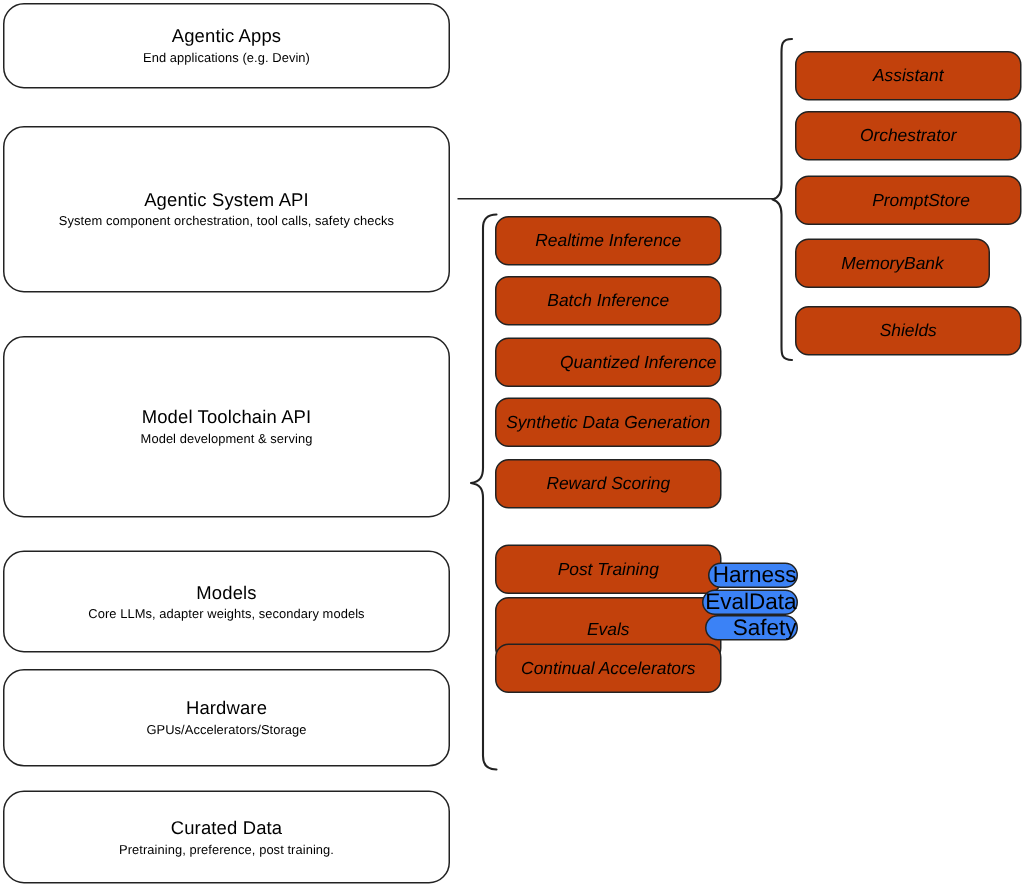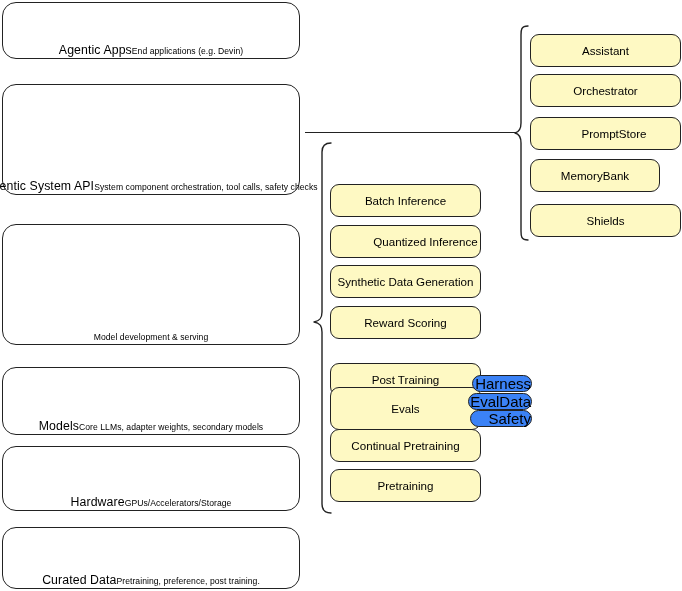--- a/index.html
+++ b/index.html
@@ -9,38 +9,38 @@
     color:#000000;
   }
   #stage{position:absolute;left:0;top:0;width:682px;height:591px;}
 
   
   .box{
     position:absolute;box-sizing:border-box;
     background:#ffffff;
     border:1.2px solid #222222;
     border-radius:12px;
-    display:flex;flex-direction:row;
-    align-items:flex-end;justify-content:center;
+    display:flex;flex-direction:column;
+    align-items:center;justify-content:center;
     text-align:center;
   }
   .box .t{font-size:12.3px;line-height:16px;letter-spacing:.1px;white-space:nowrap;}
   .box .s{font-size:8.6px;line-height:13px;letter-spacing:.05px;white-space:nowrap;}
 
   
   .layer{border-radius:14px;}
 
   
   .item{
     position:absolute;box-sizing:border-box;
-    background:#fef9c3;
+    background:#c2410c;
     border:1.2px solid #222222;
     border-radius:9px;
     display:flex;align-items:center;justify-content:center;
-    font-size:11.6px;white-space:nowrap;
+    font-size:11.6px;white-space:nowrap;font-style:italic;
   }
 
   
   .pill{
     position:absolute;box-sizing:border-box;
     background:#3b82f6;
     border:1.2px solid #222222;
     border-radius:999px;
     display:flex;align-items:center;justify-content:flex-end;
     font-size:15px;white-space:nowrap;
@@ -61,20 +61,21 @@
     <div class="t">Agentic Apps</div>
     <div class="s">End applications (e.g. Devin)</div>
   </div>
 
   <div class="box layer" style="left:2px;top:84px;width:298px;height:111px;">
     <div class="t">Agentic System API</div>
     <div class="s">System component orchestration, tool calls, safety checks</div>
   </div>
 
   <div class="box layer" style="left:2px;top:224px;width:298px;height:121px;">
+    <div class="t">Model Toolchain API</div>
     <div class="s">Model development &amp; serving</div>
   </div>
 
   <div class="box layer" style="left:2px;top:367px;width:298px;height:68px;">
     <div class="t">Models</div>
     <div class="s">Core LLMs, adapter weights, secondary models</div>
   </div>
 
   <div class="box layer" style="left:2px;top:527px;width:298px;height:62px;">
     <div class="t">Curated Data</div>
@@ -105,43 +106,43 @@
     <span>MemoryBank</span>
   </div>
   <div class="item" style="left:530px;top:204px;width:151px;height:33px;">
     <span>Shields</span>
   </div>
 
   <svg class="brace" style="left:311px;top:141px;" width="22" height="376" viewBox="0 0 22 376">
     <path d="M20,2 C13,2 11,6 11,11 L11,171 C11,177 9,180 3,181 C9,182 11,185 11,191 L11,363 C11,368 13,372 20,372"></path>
   </svg>
 
+  <div class="item" style="left:330px;top:144px;width:151px;height:33px;">
+    <span>Realtime Inference</span>
+  </div>
   <div class="item" style="left:330px;top:184px;width:151px;height:33px;">
     <span>Batch Inference</span>
   </div>
   <div class="item" style="left:330px;top:225px;width:151px;height:33px;padding-left:40px;">
     <span>Quantized Inference</span>
   </div>
   <div class="item" style="left:330px;top:265px;width:151px;height:33px;">
     <span>Synthetic Data Generation</span>
   </div>
   <div class="item" style="left:330px;top:306px;width:151px;height:33px;">
     <span>Reward Scoring</span>
   </div>
   <div class="item" style="left:330px;top:347px;width:151px;height:33px;margin-top:16px;">
     <span>Post Training</span>
   </div>
-  <div class="item" style="left:330px;top:387px;width:151px;height:43px;text-align:center;">
+  <div class="item" style="left:330px;top:398px;width:151px;height:43px;text-align:center;">
     <span>Evals</span>
   </div>
   <div class="item" style="left:330px;top:429px;width:151px;height:33px;">
-    <span>Continual Pretraining</span>
-  </div>
-  <div class="item" style="left:330px;top:469px;width:151px;height:33px;">
-    <span>Pretraining</span>
+    <span>Continual Accelerators</span>
   </div>
 
   <div class="pill" style="left:472px;top:375px;width:60px;height:17px;">
     <span>Harness</span>
   </div>
   <div class="pill" style="left:468px;top:393px;width:64px;height:17px;">
     <span>EvalData</span>
   </div>
   <div class="pill" style="left:470px;top:410px;width:62px;height:17px;">
     <span>Safety</span>

